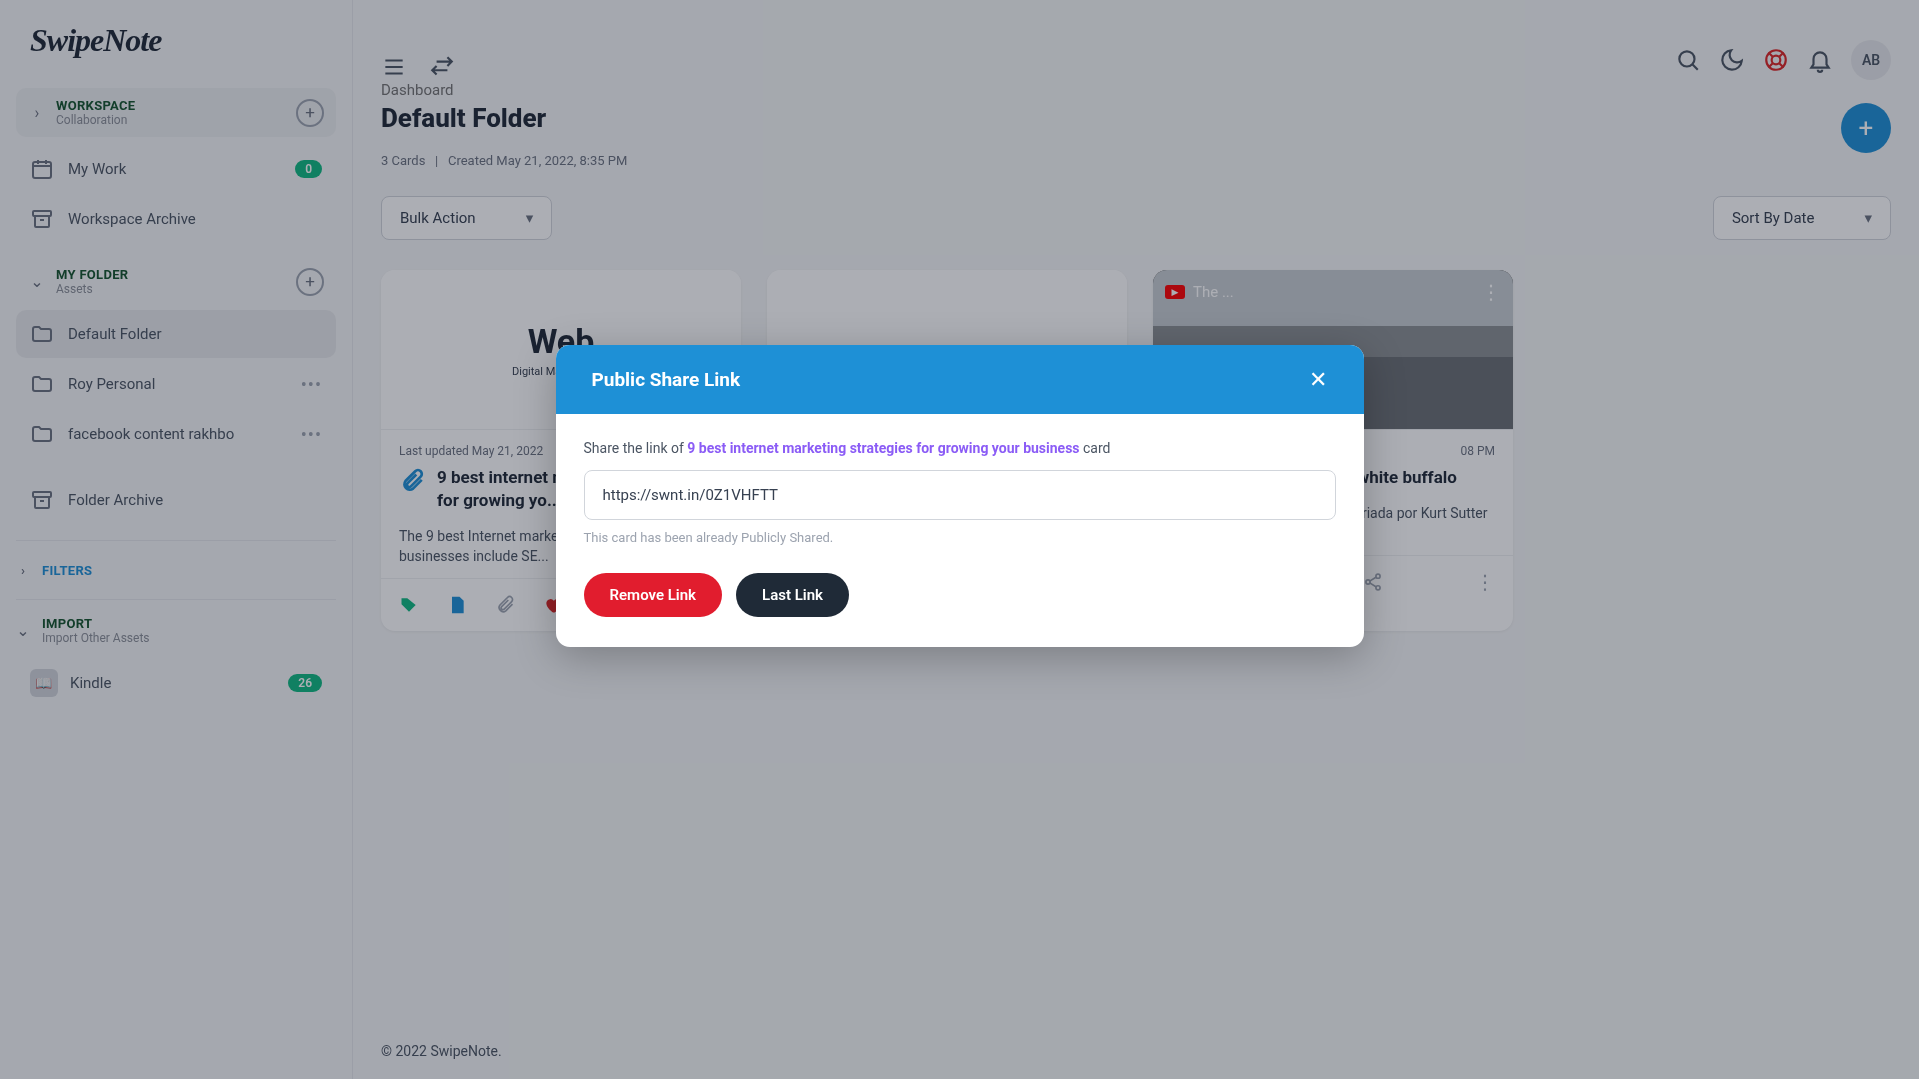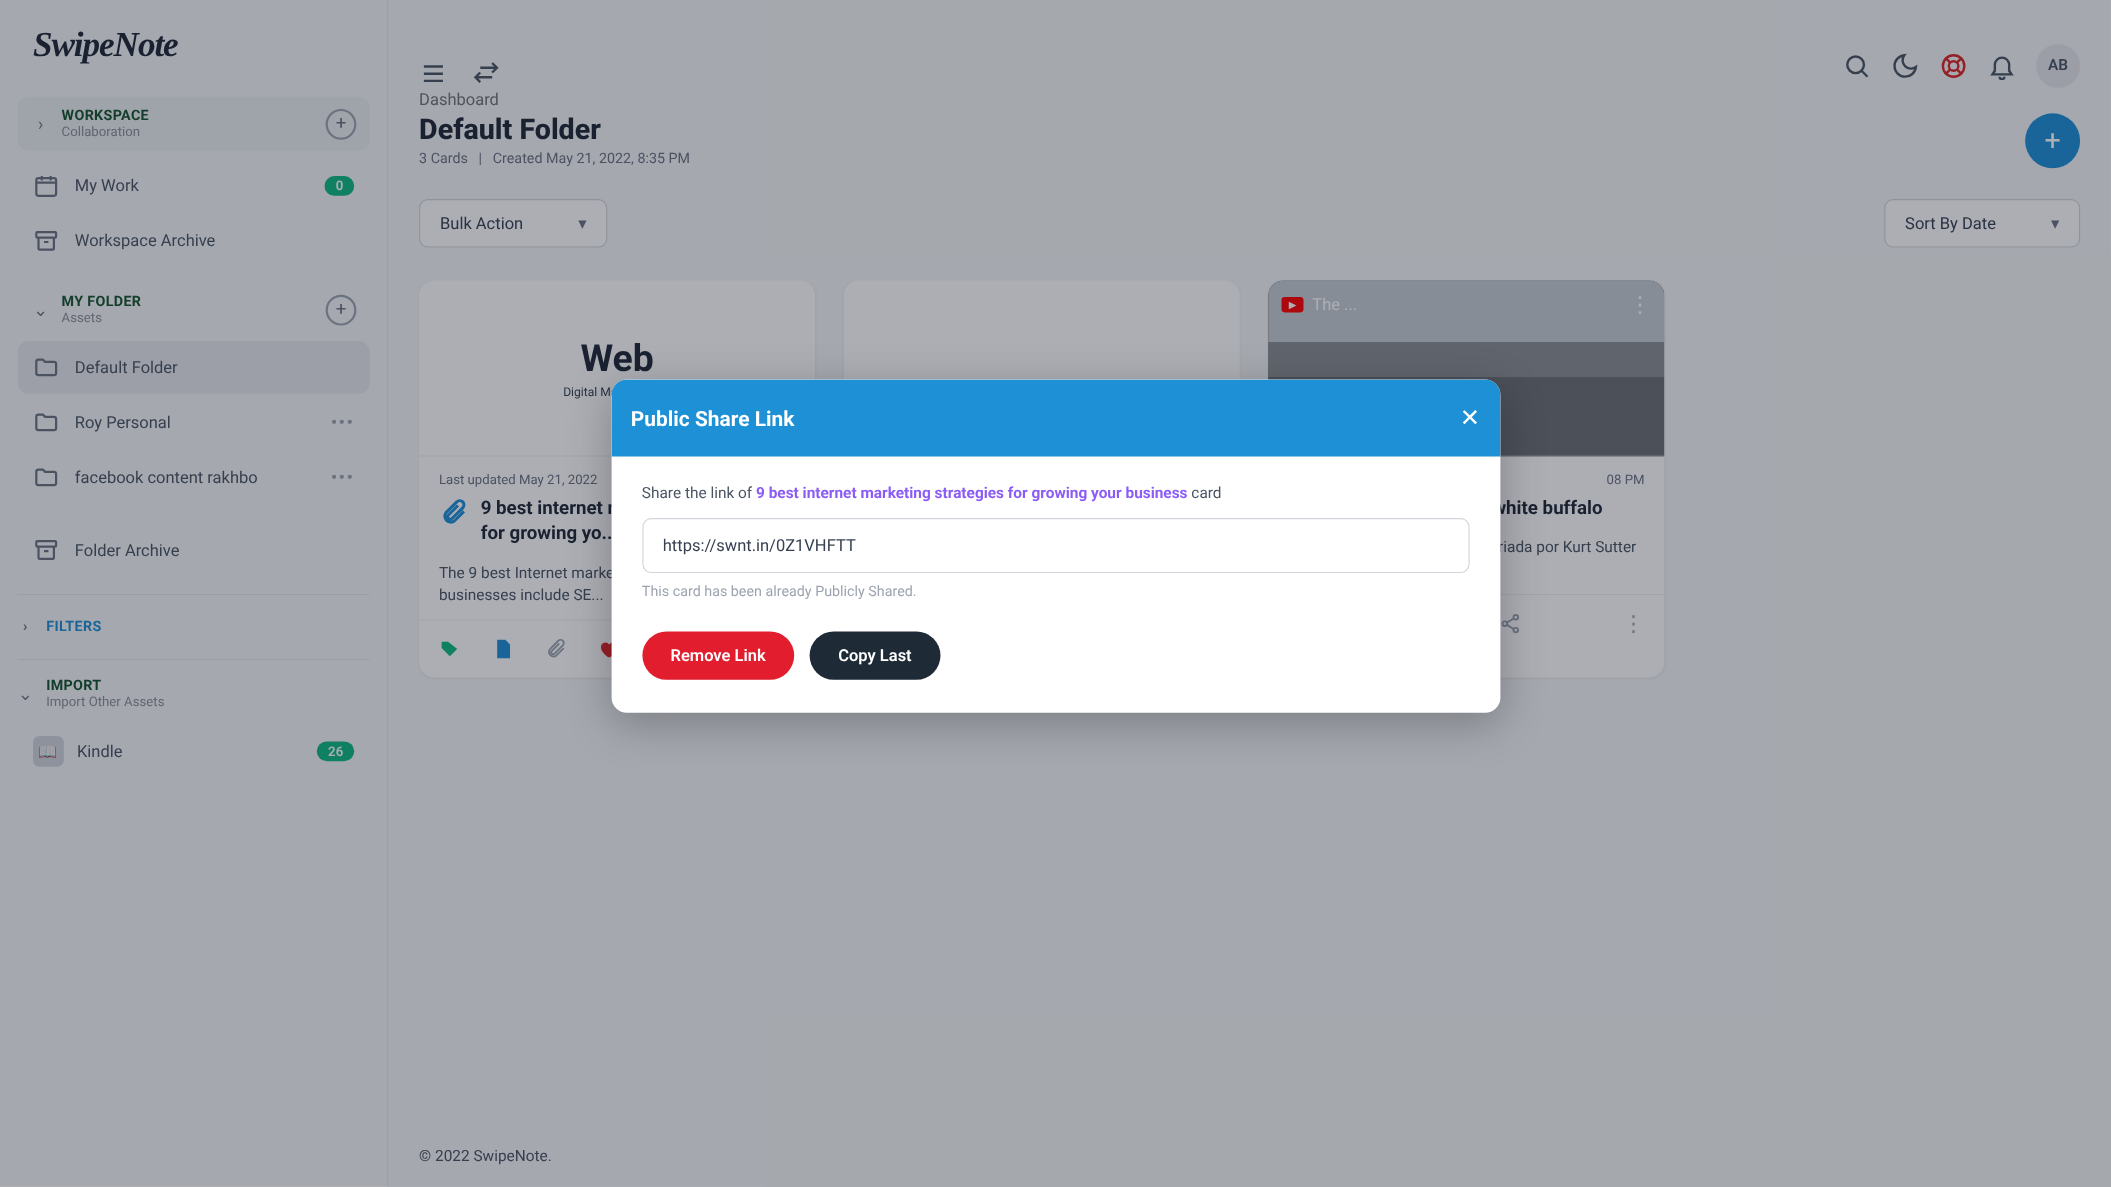--- a/index.html
+++ b/index.html
@@ -31,21 +31,21 @@
 .tb-left{display:flex;gap:22px;align-items:center}
 .tb-ico{width:26px;height:26px;display:flex;align-items:center;justify-content:center;color:#4b5563;cursor:pointer}
 .tb-right{margin-left:auto;display:flex;gap:18px;align-items:center}
 .avatar{width:40px;height:40px;border-radius:50%;background:#e5e7eb;display:flex;align-items:center;justify-content:center;font-size:14px;font-weight:600;color:#4b5563}
 .red-ico{color:#dc2626}
 
 .content{padding:0 28px 20px;flex:1;overflow:auto}
 .crumb{color:#737373;font-size:15px;margin-bottom:4px;cursor:pointer;display:inline-block}
 .page-title-row{display:flex;align-items:flex-start}
 .page-title{font-size:26px;font-weight:800;color:#1f2937}
-.meta{font-size:13px;color:#6b7280;margin-top:4px}
+.meta{font-size:13px;color:#6b7280;margin-top:20px}
 .fab{margin-left:auto;width:50px;height:50px;border-radius:50%;background:#1e90d6;color:#fff;display:flex;align-items:center;justify-content:center;font-size:26px;cursor:pointer;border:none}
 
 .controls{display:flex;margin-top:28px;gap:12px}
 .dropdown{border:1px solid #d1d5db;border-radius:8px;padding:12px 18px;background:#fff;display:flex;align-items:center;gap:50px;font-size:15px;color:#374151;cursor:pointer}
 .dropdown .arr{color:#6b7280}
 .controls .right{margin-left:auto}
 
 .cards-hdr{display:flex;align-items:center;gap:12px;margin-top:36px;font-size:17px;color:#374151}
 .count-pill{background:#10b981;color:#fff;font-size:13px;font-weight:700;padding:3px 12px;border-radius:12px}
 
@@ -74,21 +74,21 @@
 .cf-ico{width:20px;height:20px;display:flex;align-items:center;justify-content:center;cursor:pointer}
 .cf-ico.green{color:#10b981}
 .cf-ico.blue{color:#1e90d6}
 .cf-ico.red{color:#dc2626}
 .cf-more{margin-left:auto;cursor:pointer;font-size:20px}
 
 .footer{padding:20px 28px;font-size:14px;color:#4b5563}
 
 .overlay{position:absolute;inset:0;background:rgba(17,24,39,.35);display:flex;align-items:flex-start;justify-content:center;padding-top:345px}
 .modal{width:808px;background:#fff;border-radius:14px;overflow:hidden;box-shadow:0 10px 40px rgba(0,0,0,.25)}
-.modal-hdr{background:#1e90d6;color:#fff;padding:22px 18px;display:flex;align-items:center}
+.modal-hdr{background:#1e90d6;color:#fff;padding:22px 36px;display:flex;align-items:center}
 .modal-title{font-size:19px;font-weight:700}
 .modal-close{margin-left:auto;font-size:22px;cursor:pointer;background:none;border:none;color:#fff}
 .modal-body{padding:26px 28px 30px}
 .share-txt{font-size:14px;color:#4b5563}
 .share-txt b{color:#8b5cf6}
 .link-input{width:100%;margin-top:14px;border:1px solid #d1d5db;border-radius:8px;padding:15px 18px;font-size:15px;color:#374151;background:#fff}
 .hint{font-size:13px;color:#9ca3af;margin-top:10px}
 .modal-actions{display:flex;gap:14px;margin-top:28px}
 .btn{padding:13px 26px;border-radius:24px;font-size:15px;font-weight:600;border:none;cursor:pointer}
 .btn-danger{background:#e11d2e;color:#fff}
@@ -438,17 +438,17 @@
       <button class="modal-close">✕</button>
     </div>
     <div class="modal-body">
       <div class="share-txt">
         <span>Share the link of </span><b>9 best internet marketing strategies for growing your business</b><span> card</span>
       </div>
       <input class="link-input" readonly="" value="https://swnt.in/0Z1VHFTT" style="">
       <div class="hint">This card has been already Publicly Shared.</div>
       <div class="modal-actions">
         <button class="btn btn-danger">Remove Link</button>
-        <button class="btn btn-dark">Copy Last</button>
+        <button class="btn btn-dark">Last Link</button>
       </div>
     </div>
   </div>
 </div>
 
 </body></html>

